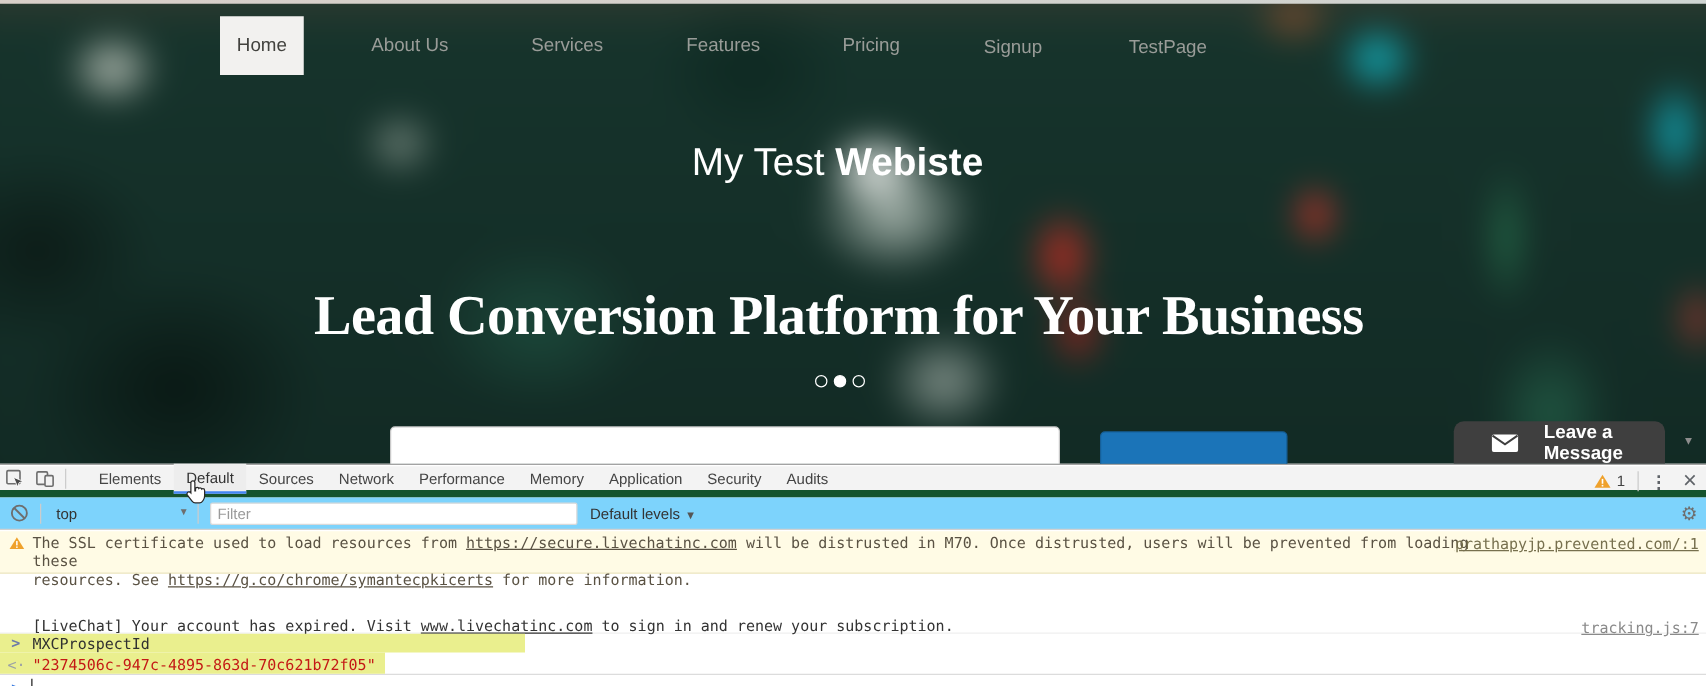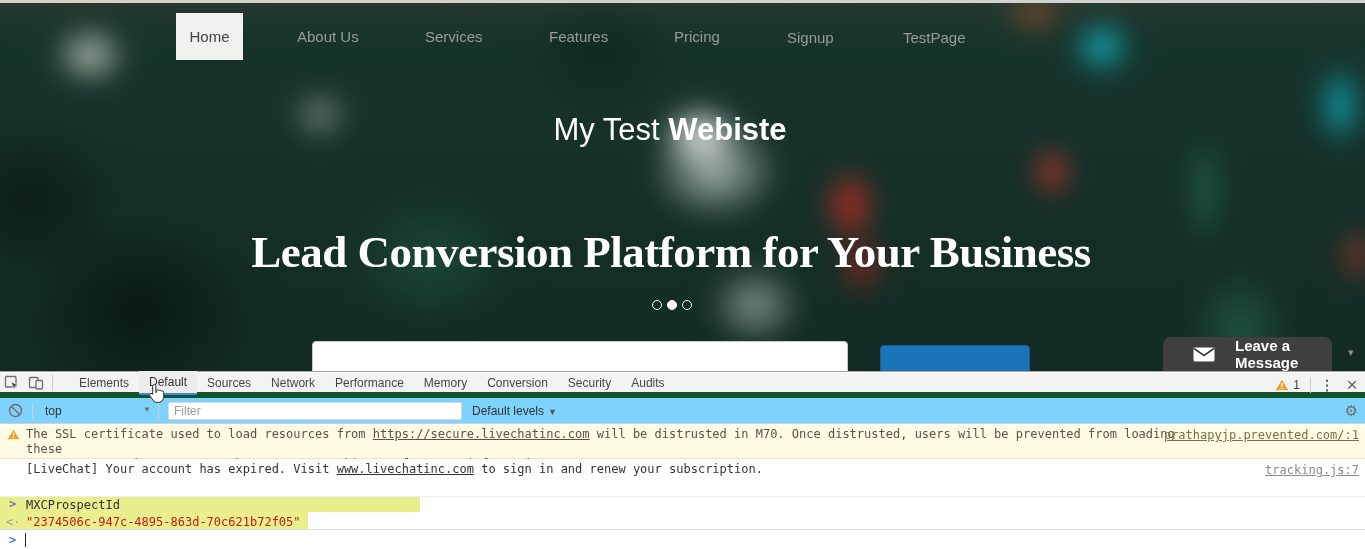--- a/index.html
+++ b/index.html
@@ -97,21 +97,21 @@
 
   .dt-console { position:absolute; left:0; top:53px; width:1365px; bottom:0;
     font-family:"DejaVu Sans Mono", monospace; font-size:12px; }
 
   .row-warning { position:relative; background:#fffbe5; border-bottom:1px solid #ece5c2;
     padding:2px 190px 2px 26px; height:34px; color:#5a5243; line-height:15px; }
   .row-warning .wicon { position:absolute; left:7px; top:4px; }
   .row-warning .src { position:absolute; right:6px; top:3px; color:#77704e; text-decoration:underline; cursor:pointer; }
 
   .row-log { position:relative; background:#fff; border-bottom:1px solid #f0f0f0;
-    padding:2px 120px 0 26px; height:38px; color:#333; line-height:16px; }
+    padding:2px 120px 0 26px; height:16px; color:#333; line-height:16px;margin-top:32px; }
   .row-log .src { position:absolute; right:6px; top:3px; color:#8a8a8a; text-decoration:underline; cursor:pointer; }
 
   .row-eval { position:relative; height:15px; line-height:14px; }
   .row-eval .hl { position:absolute; left:0; top:0; height:15px; width:420px; background:#eaef8e; }
   .row-eval .chev { position:absolute; left:9px; top:0px; color:#6d7ba8; font-weight:bold; }
   .row-eval .txt { position:absolute; left:26px; top:1px; color:#303030; }
 
   .row-result { position:relative; height:18px; line-height:16px; border-bottom:1px solid #dcdcdc; }
   .row-result .hl { position:absolute; left:0; top:0; height:17px; width:308px; background:#eaef8e; }
   .row-result .arr { position:absolute; left:6px; top:2px; color:#9aa0a6; }
@@ -180,21 +180,21 @@
         <rect x="8" y="5.5" width="6.5" height="8.5" rx="1" fill="#f3f3f3" stroke="#6e6e6e" stroke-width="1.3"></rect>
       </svg>
     </span>
     <span class="dt-sep"></span>
     <span class="dt-tab" style="margin-left:12px">Elements</span>
     <span class="dt-tab active">Default</span>
     <span class="dt-tab">Sources</span>
     <span class="dt-tab">Network</span>
     <span class="dt-tab">Performance</span>
     <span class="dt-tab">Memory</span>
-    <span class="dt-tab">Conversion</span>
+    <span class="dt-tab">Application</span>
     <span class="dt-tab">Security</span>
     <span class="dt-tab">Audits</span>
 
     <div class="dt-right">
       <span class="warn-badge">
         <svg width="14" height="12" viewBox="0 0 14 12">
           <path d="M7 0.8 L13.4 11.2 L0.6 11.2 Z" fill="#efa12b"></path>
           <rect x="6.35" y="4.1" width="1.3" height="3.9" fill="#fff"></rect>
           <rect x="6.35" y="8.9" width="1.3" height="1.3" fill="#fff"></rect>
         </svg>

